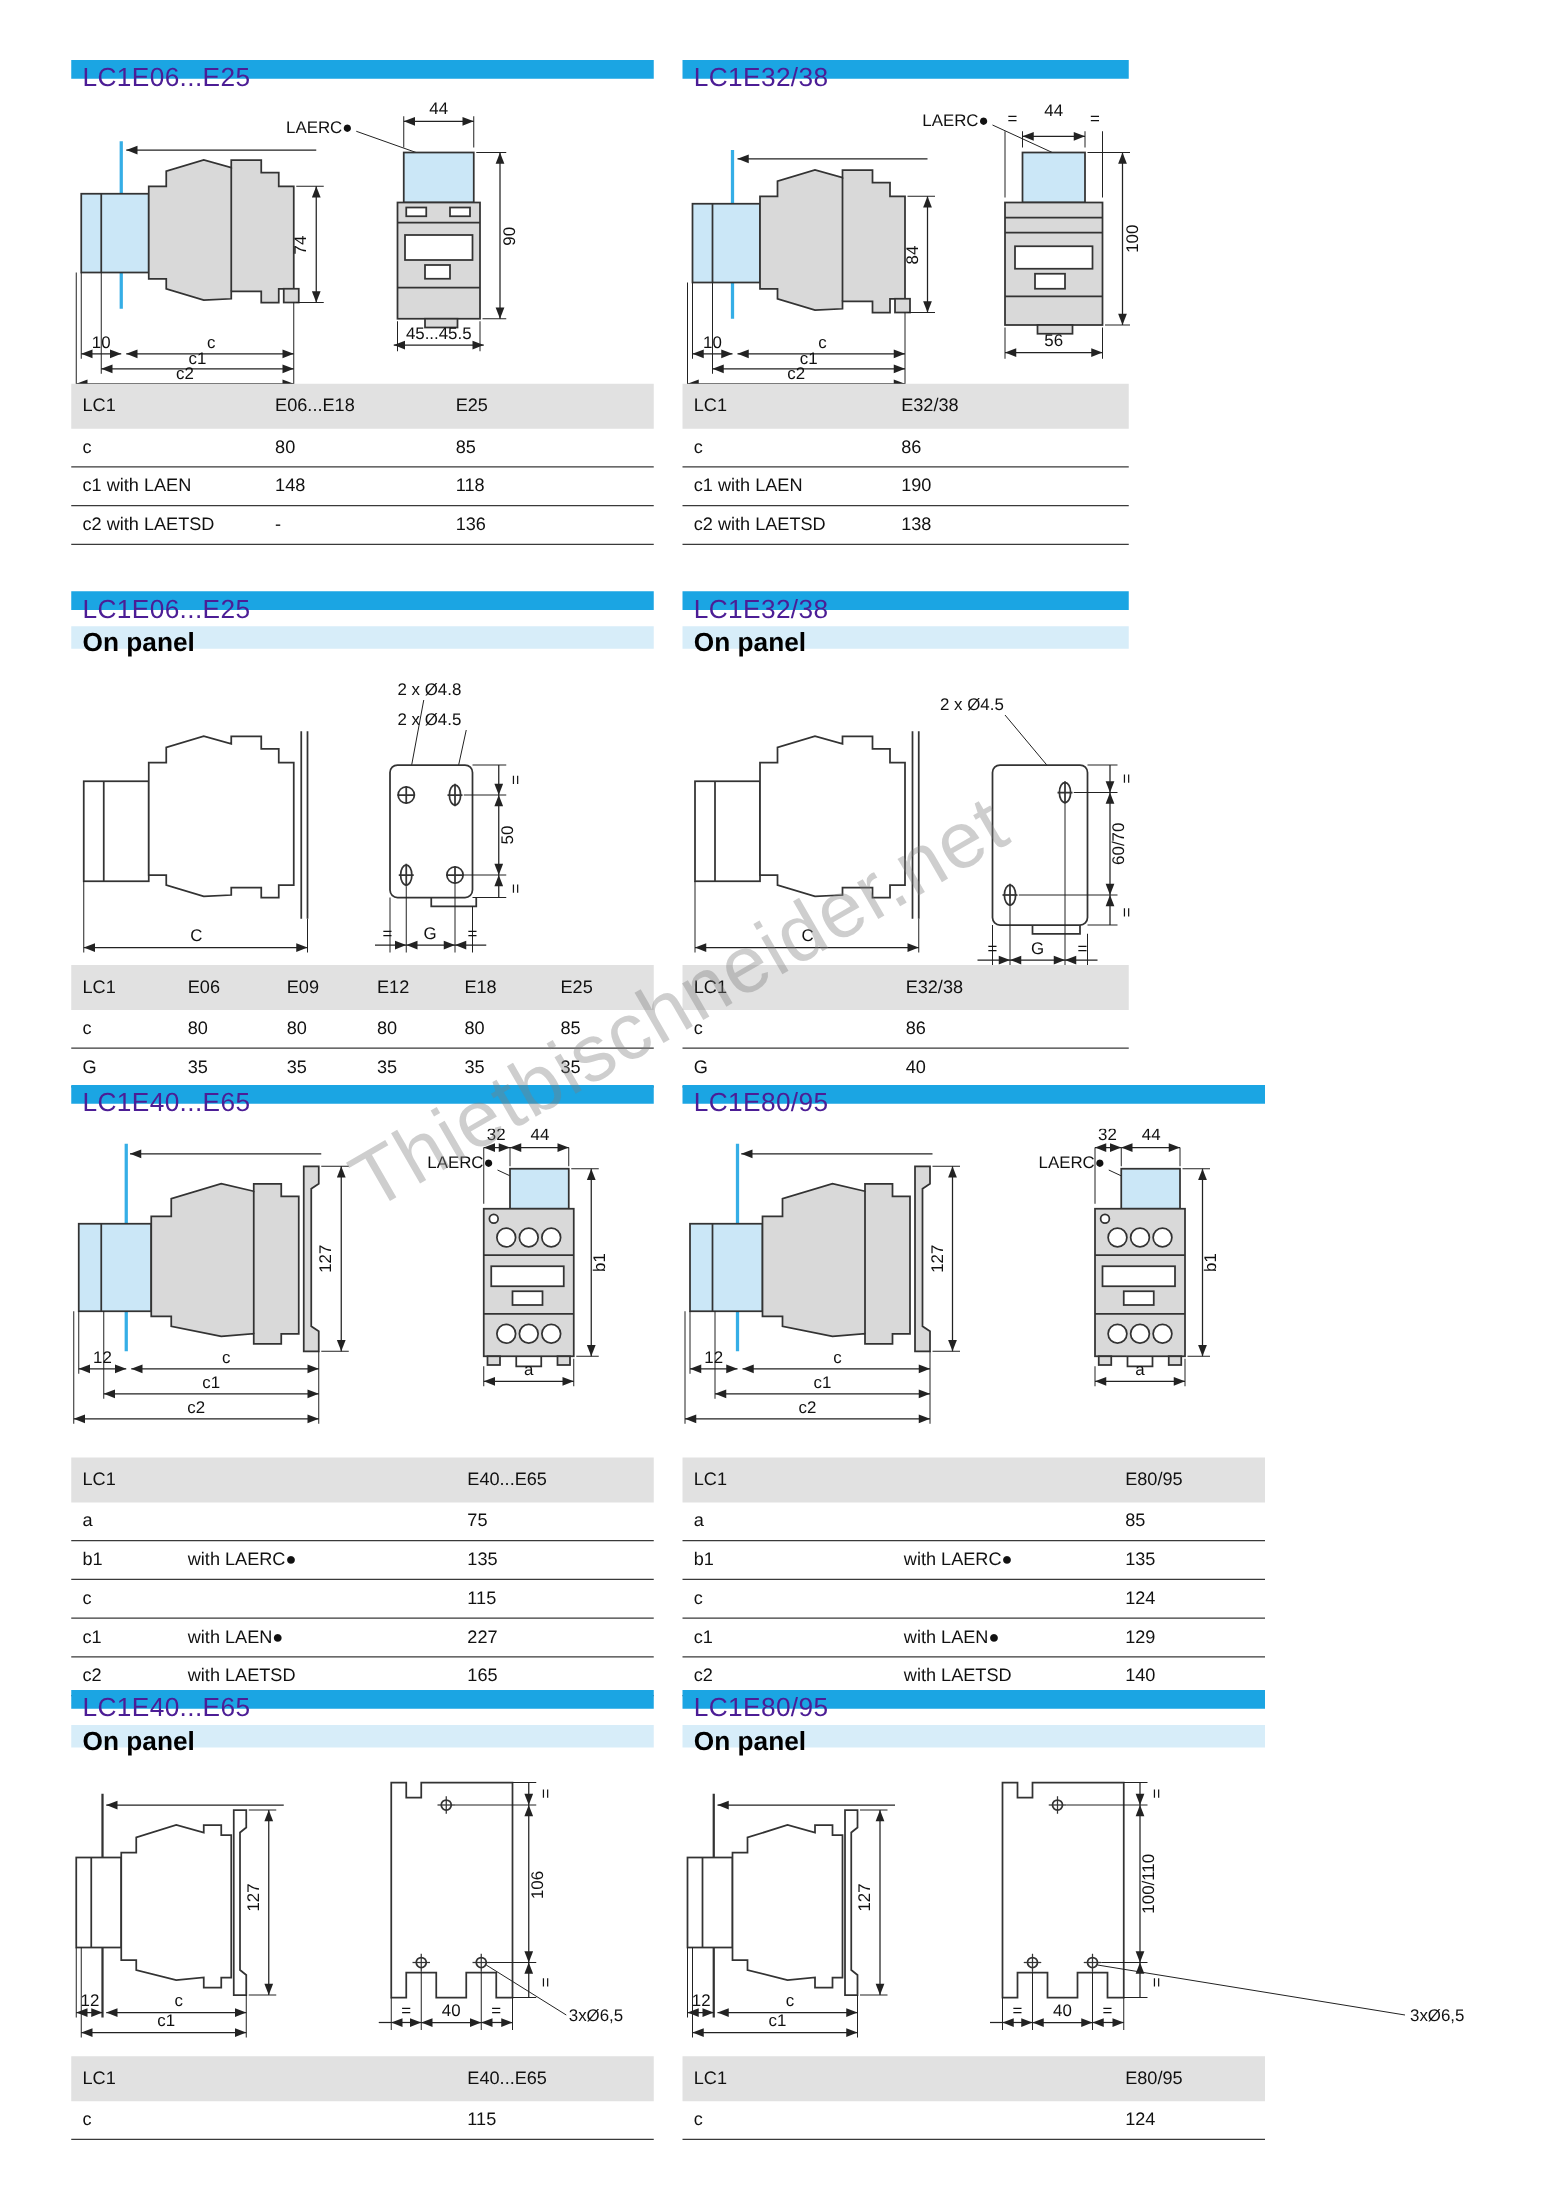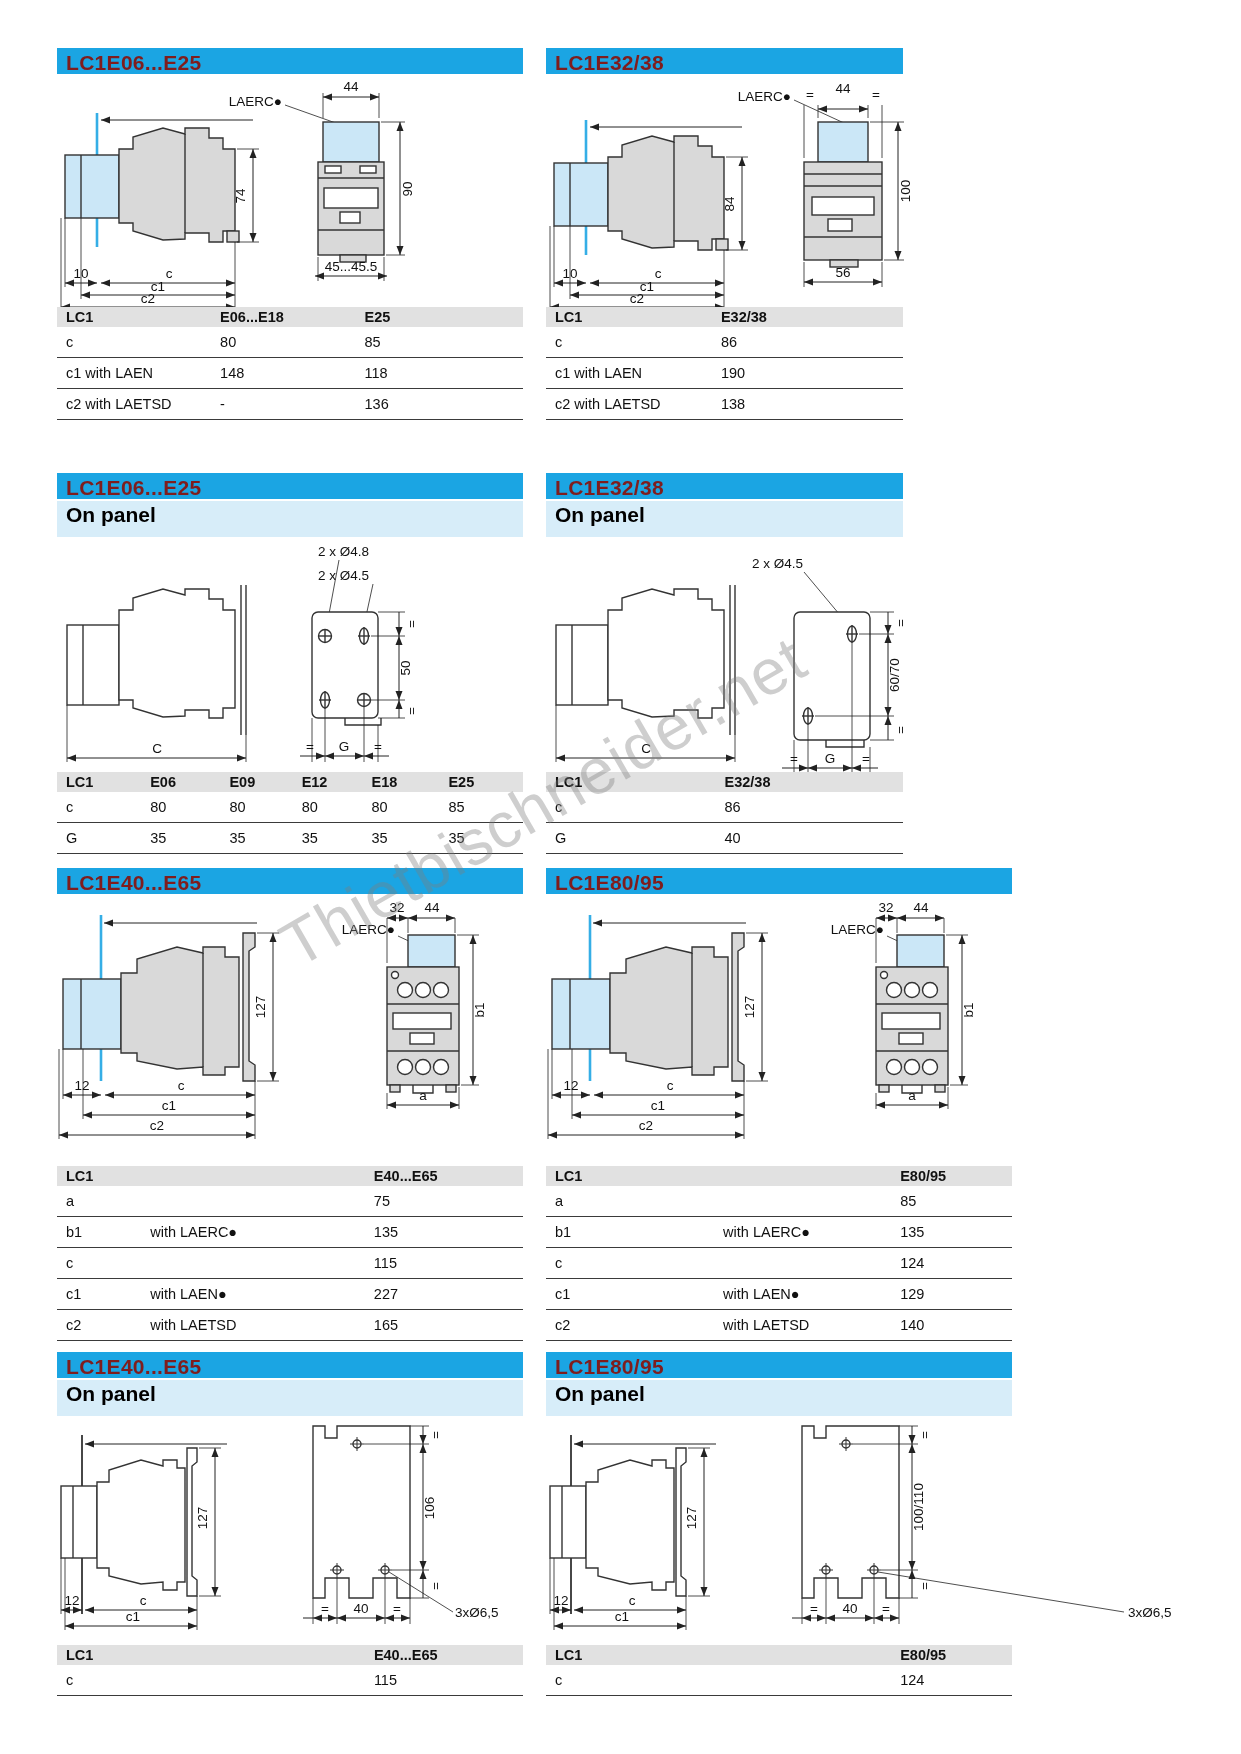--- a/index.html
+++ b/index.html
@@ -1,20 +1,20 @@
 <!DOCTYPE html>
 <html><head>
 <meta charset="utf-8">
 <style>
 html,body{margin:0;padding:0;background:#fff}
 .page{position:relative;width:1241px;height:1754px;background:#fff;font-family:"Liberation Sans",sans-serif;overflow:hidden}
-.hdr{position:absolute;height:26px;background:#1ba5e3;color:#7f1d1d;font-weight:bold;font-size:21px;line-height:29px;padding-left:9px;box-sizing:border-box;letter-spacing:.3px}
-.sub{position:absolute;height:36px;background:#d7edf9;color:#000;font-weight:bold;font-size:21px;line-height:28px;padding-left:9px;box-sizing:border-box}
+.hdr{position:absolute;height:15px;background:#1ba5e3;color:#4c1d95;font-weight:normal;font-size:21px;line-height:29px;padding-left:9px;box-sizing:border-box;letter-spacing:.3px}
+.sub{position:absolute;height:18px;background:#d7edf9;color:#000;font-weight:bold;font-size:21px;line-height:28px;padding-left:9px;box-sizing:border-box}
 .tbl{position:absolute;font-size:14.5px;color:#111}
-.thead{display:grid;height:20px;background:#e1e1e1;font-weight:bold;align-items:center}
+.thead{display:grid;height:36px;background:#e1e1e1;font-weight:normal;align-items:center}
 .trow{display:grid;height:30px;align-items:center;border-bottom:1.6px solid #3a3a3a}
 .thead span:first-child,.trow span:first-child{padding-left:9px}
 .g3a{grid-template-columns:35% 31% 34%}
 .g2a{grid-template-columns:49% 51%}
 .g6{grid-template-columns:20% 17% 15.5% 15% 16.5% 16%}
 .g2b{grid-template-columns:50% 50%}
 .g3b{grid-template-columns:20% 48% 32%}
 .g3c{grid-template-columns:38% 38% 24%}
 .g2c{grid-template-columns:68% 32%}
 .g2d{grid-template-columns:76% 24%}

